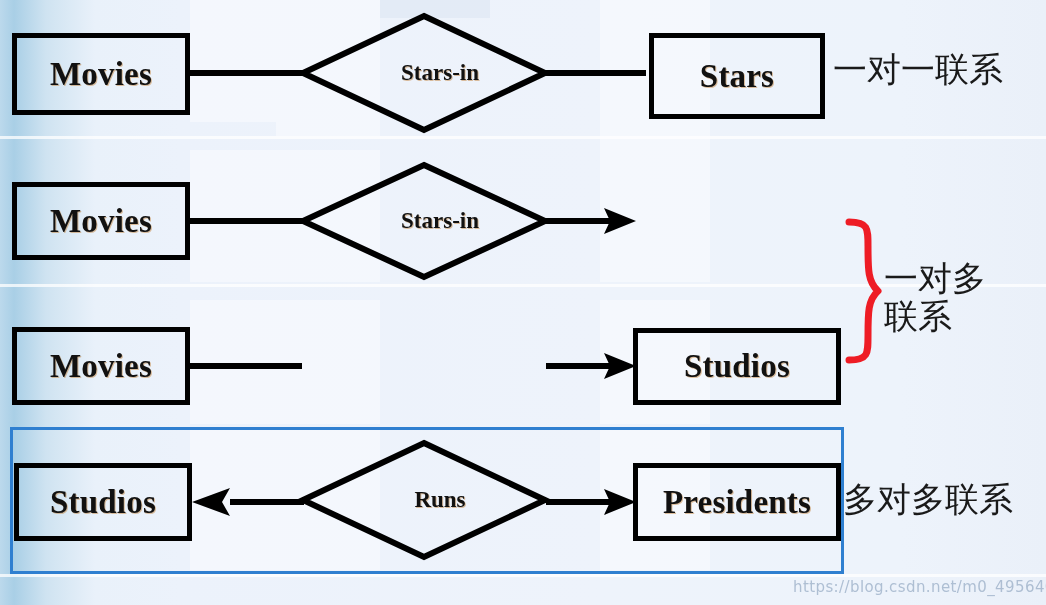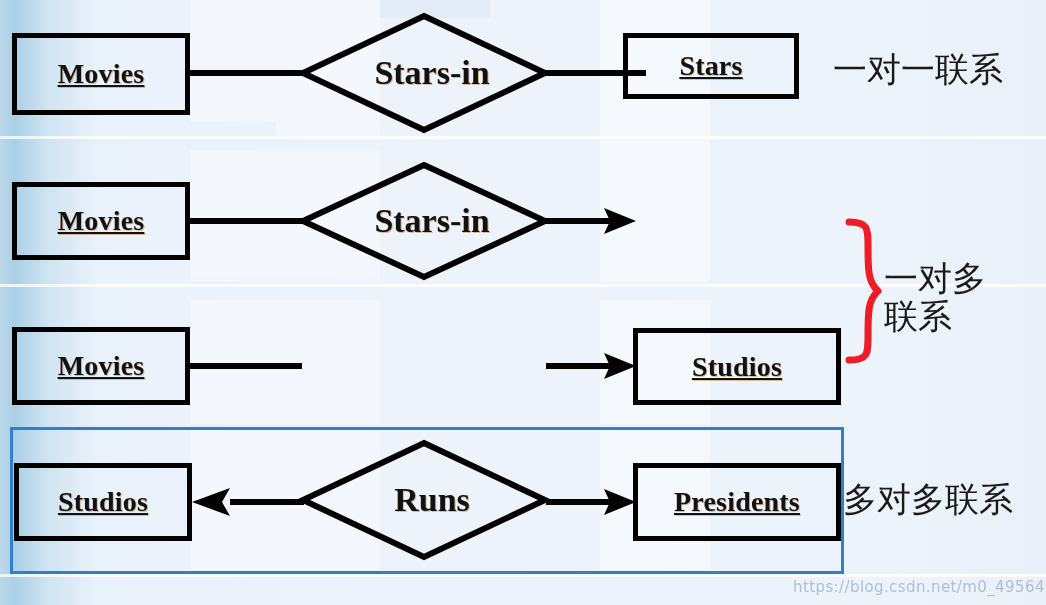--- a/index.html
+++ b/index.html
@@ -52,49 +52,48 @@
   
   .entity {
     position: absolute;
     box-sizing: border-box;
     border: 5px solid #000000;
     background: transparent;
     display: flex;
     align-items: center;
     justify-content: center;
     font-weight: bold;
-    font-size: 28px;
+    font-size: 33px;
     letter-spacing: 0.2px;
     color: #111111;
     text-shadow: 1px 1px 0 rgba(190,120,40,0.45);
     white-space: nowrap;
-    text-decoration: underline;
   }
 
   
   .diamond-wrap {
     position: absolute;
   }
   .diamond-wrap svg {
     position: absolute;
     left: 0;
     top: 0;
     overflow: visible;
   }
   .diamond-label {
     position: absolute;
-    left: 8px;
+    left: 16px;
     top: 0;
     width: 100%;
     height: 100%;
     display: flex;
     align-items: center;
     justify-content: center;
     font-weight: bold;
-    font-size: 34px;
+    font-size: 23px;
     color: #111111;
     text-shadow: 1px 1px 0 rgba(190,120,40,0.45);
     white-space: nowrap;
     pointer-events: none;
   }
 
   
   .connector {
     position: absolute;
   }
@@ -178,21 +177,21 @@
     </svg>
     <div class="diamond-label">Stars-in</div>
   </div>
 
   <div class="connector" style="left:546px; top:67px;">
     <svg width="100" height="12" viewBox="0 0 100 12">
       <line x1="0" y1="6" x2="100" y2="6" stroke="#000" stroke-width="6"></line>
     </svg>
   </div>
 
-  <div class="entity" style="left:623px; top:33px; width:176px; height:66px;text-align:center;">Stars</div>
+  <div class="entity" style="left:649px; top:33px; width:176px; height:86px;text-align:center;">Stars</div>
 
   <div class="annot" style="left:833px; top:50px;">一对一联系</div>
 
   <div class="entity" style="left:12px; top:182px; width:178px; height:78px;">Movies</div>
 
   <div class="connector" style="left:190px; top:215px;">
     <svg width="112" height="12" viewBox="0 0 112 12">
       <line x1="0" y1="6" x2="112" y2="6" stroke="#000" stroke-width="6"></line>
     </svg>
   </div>

